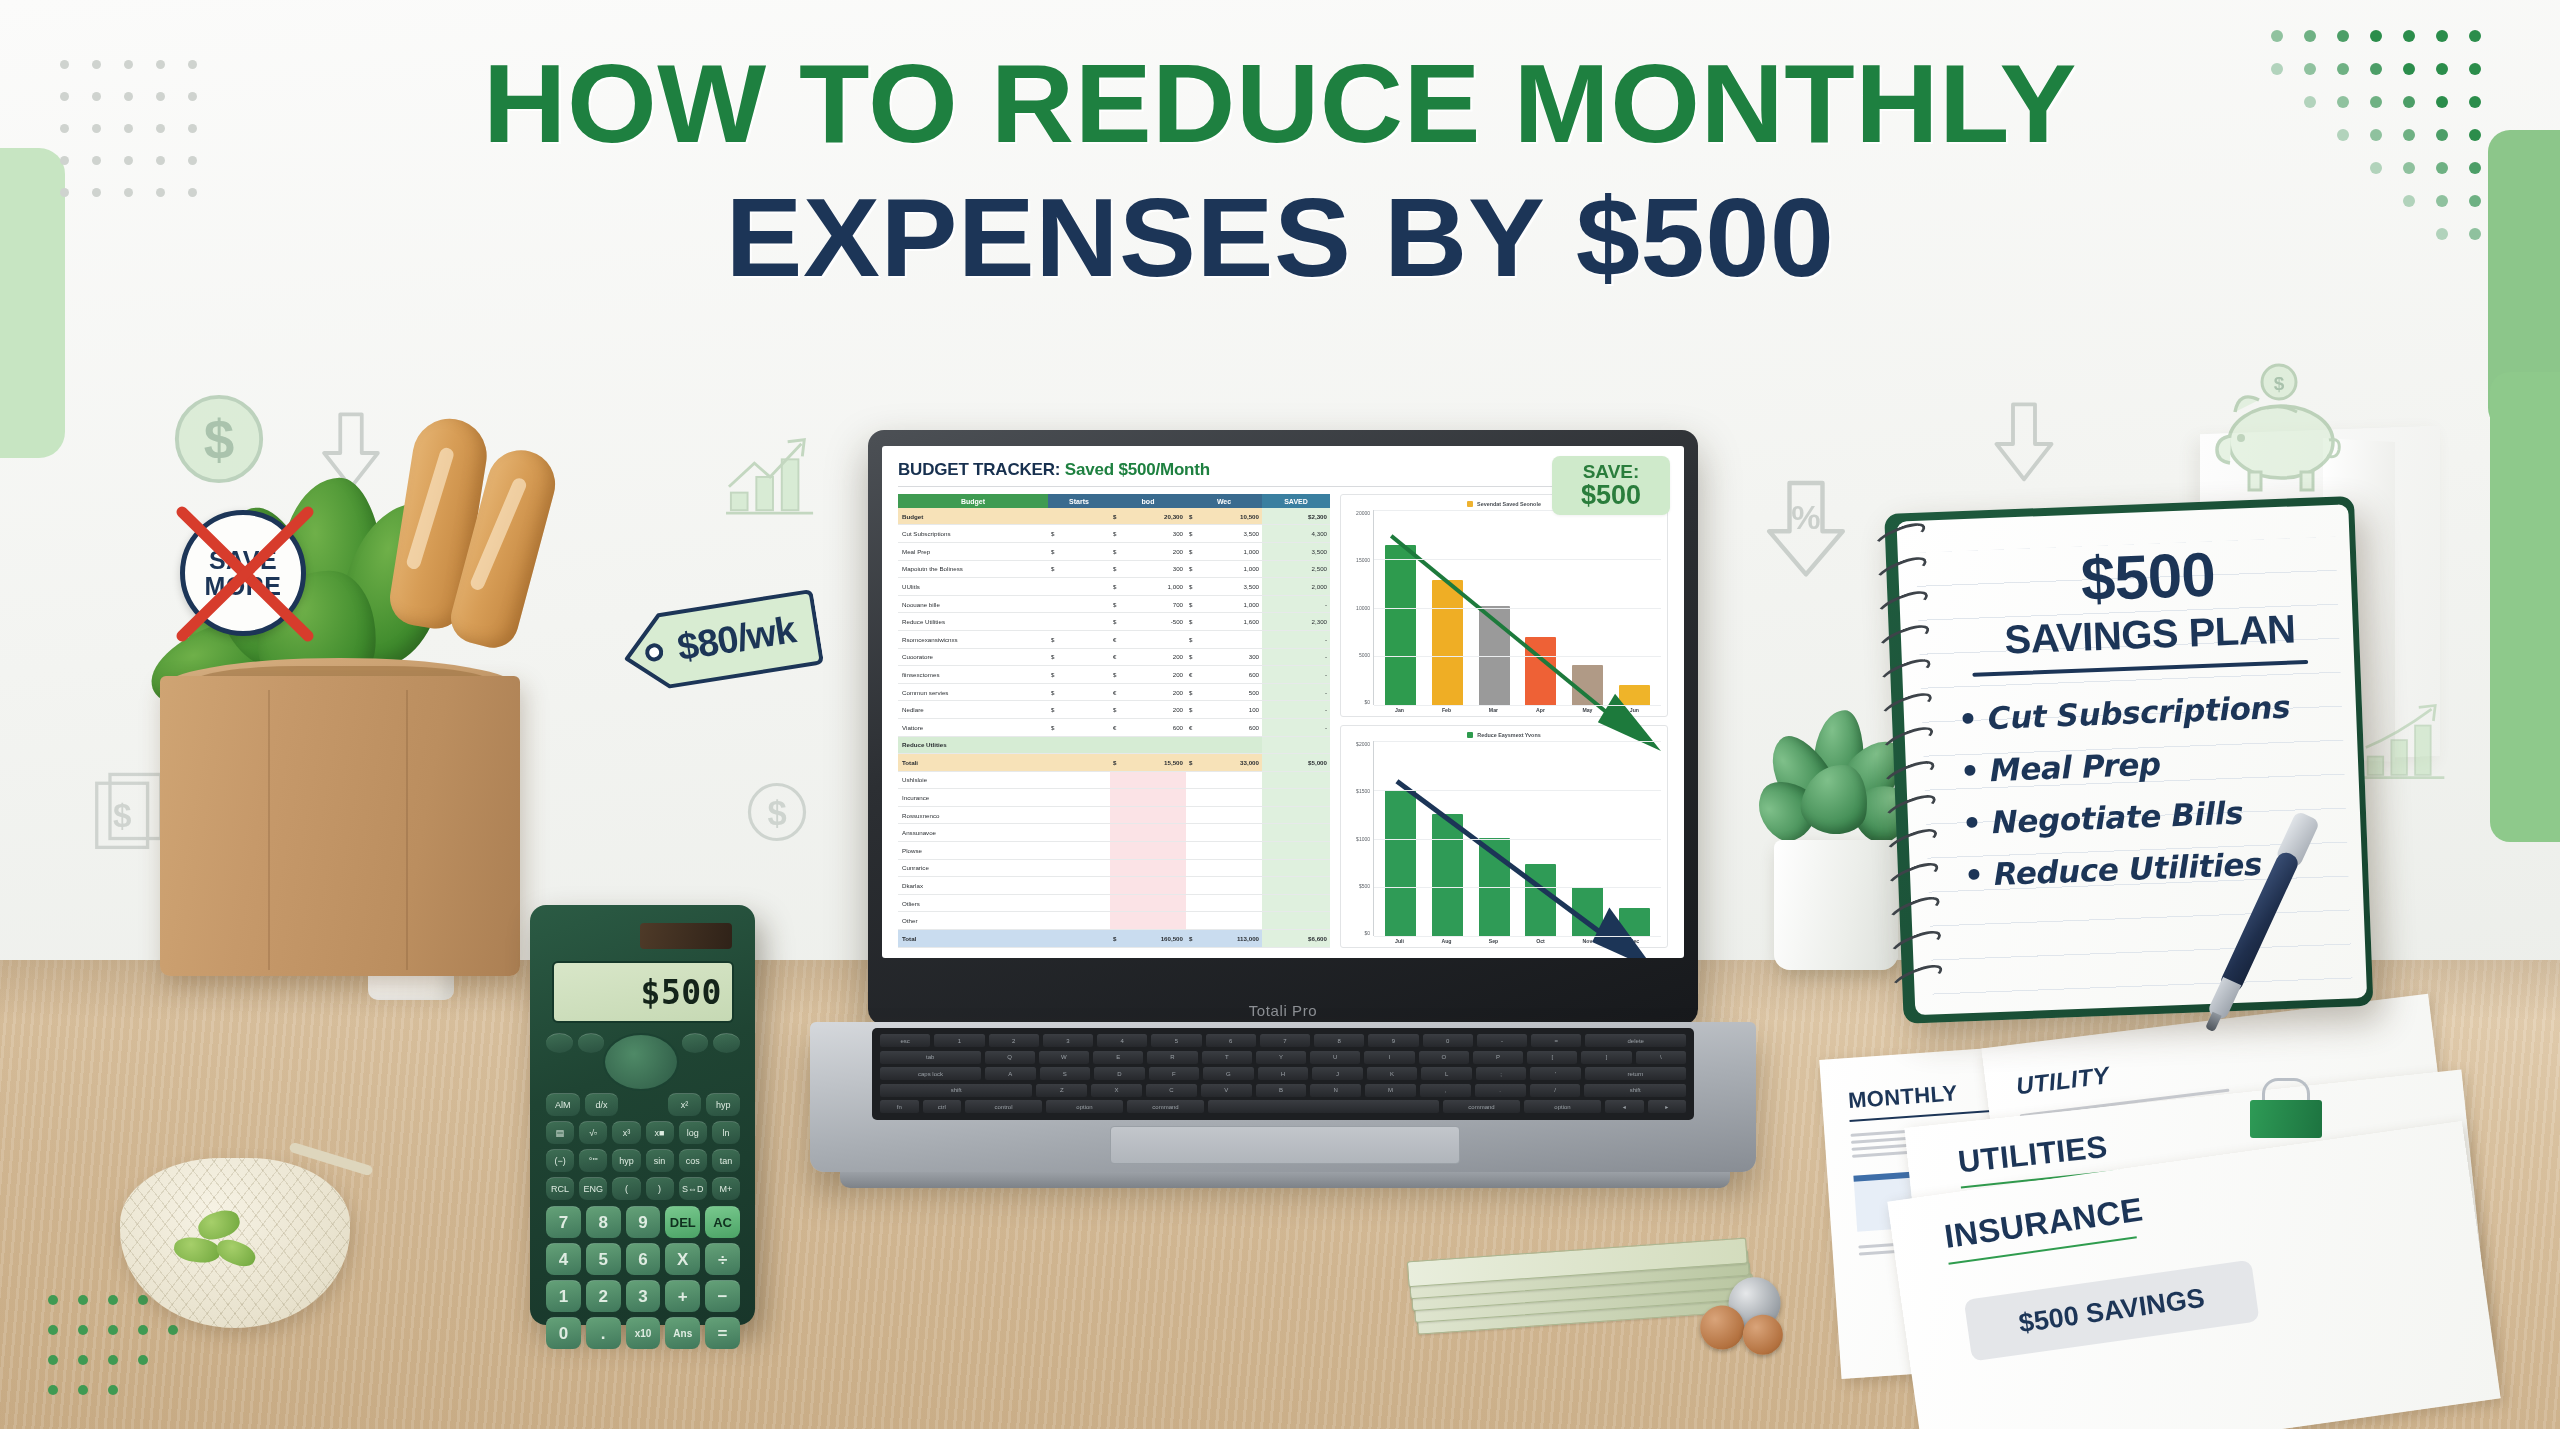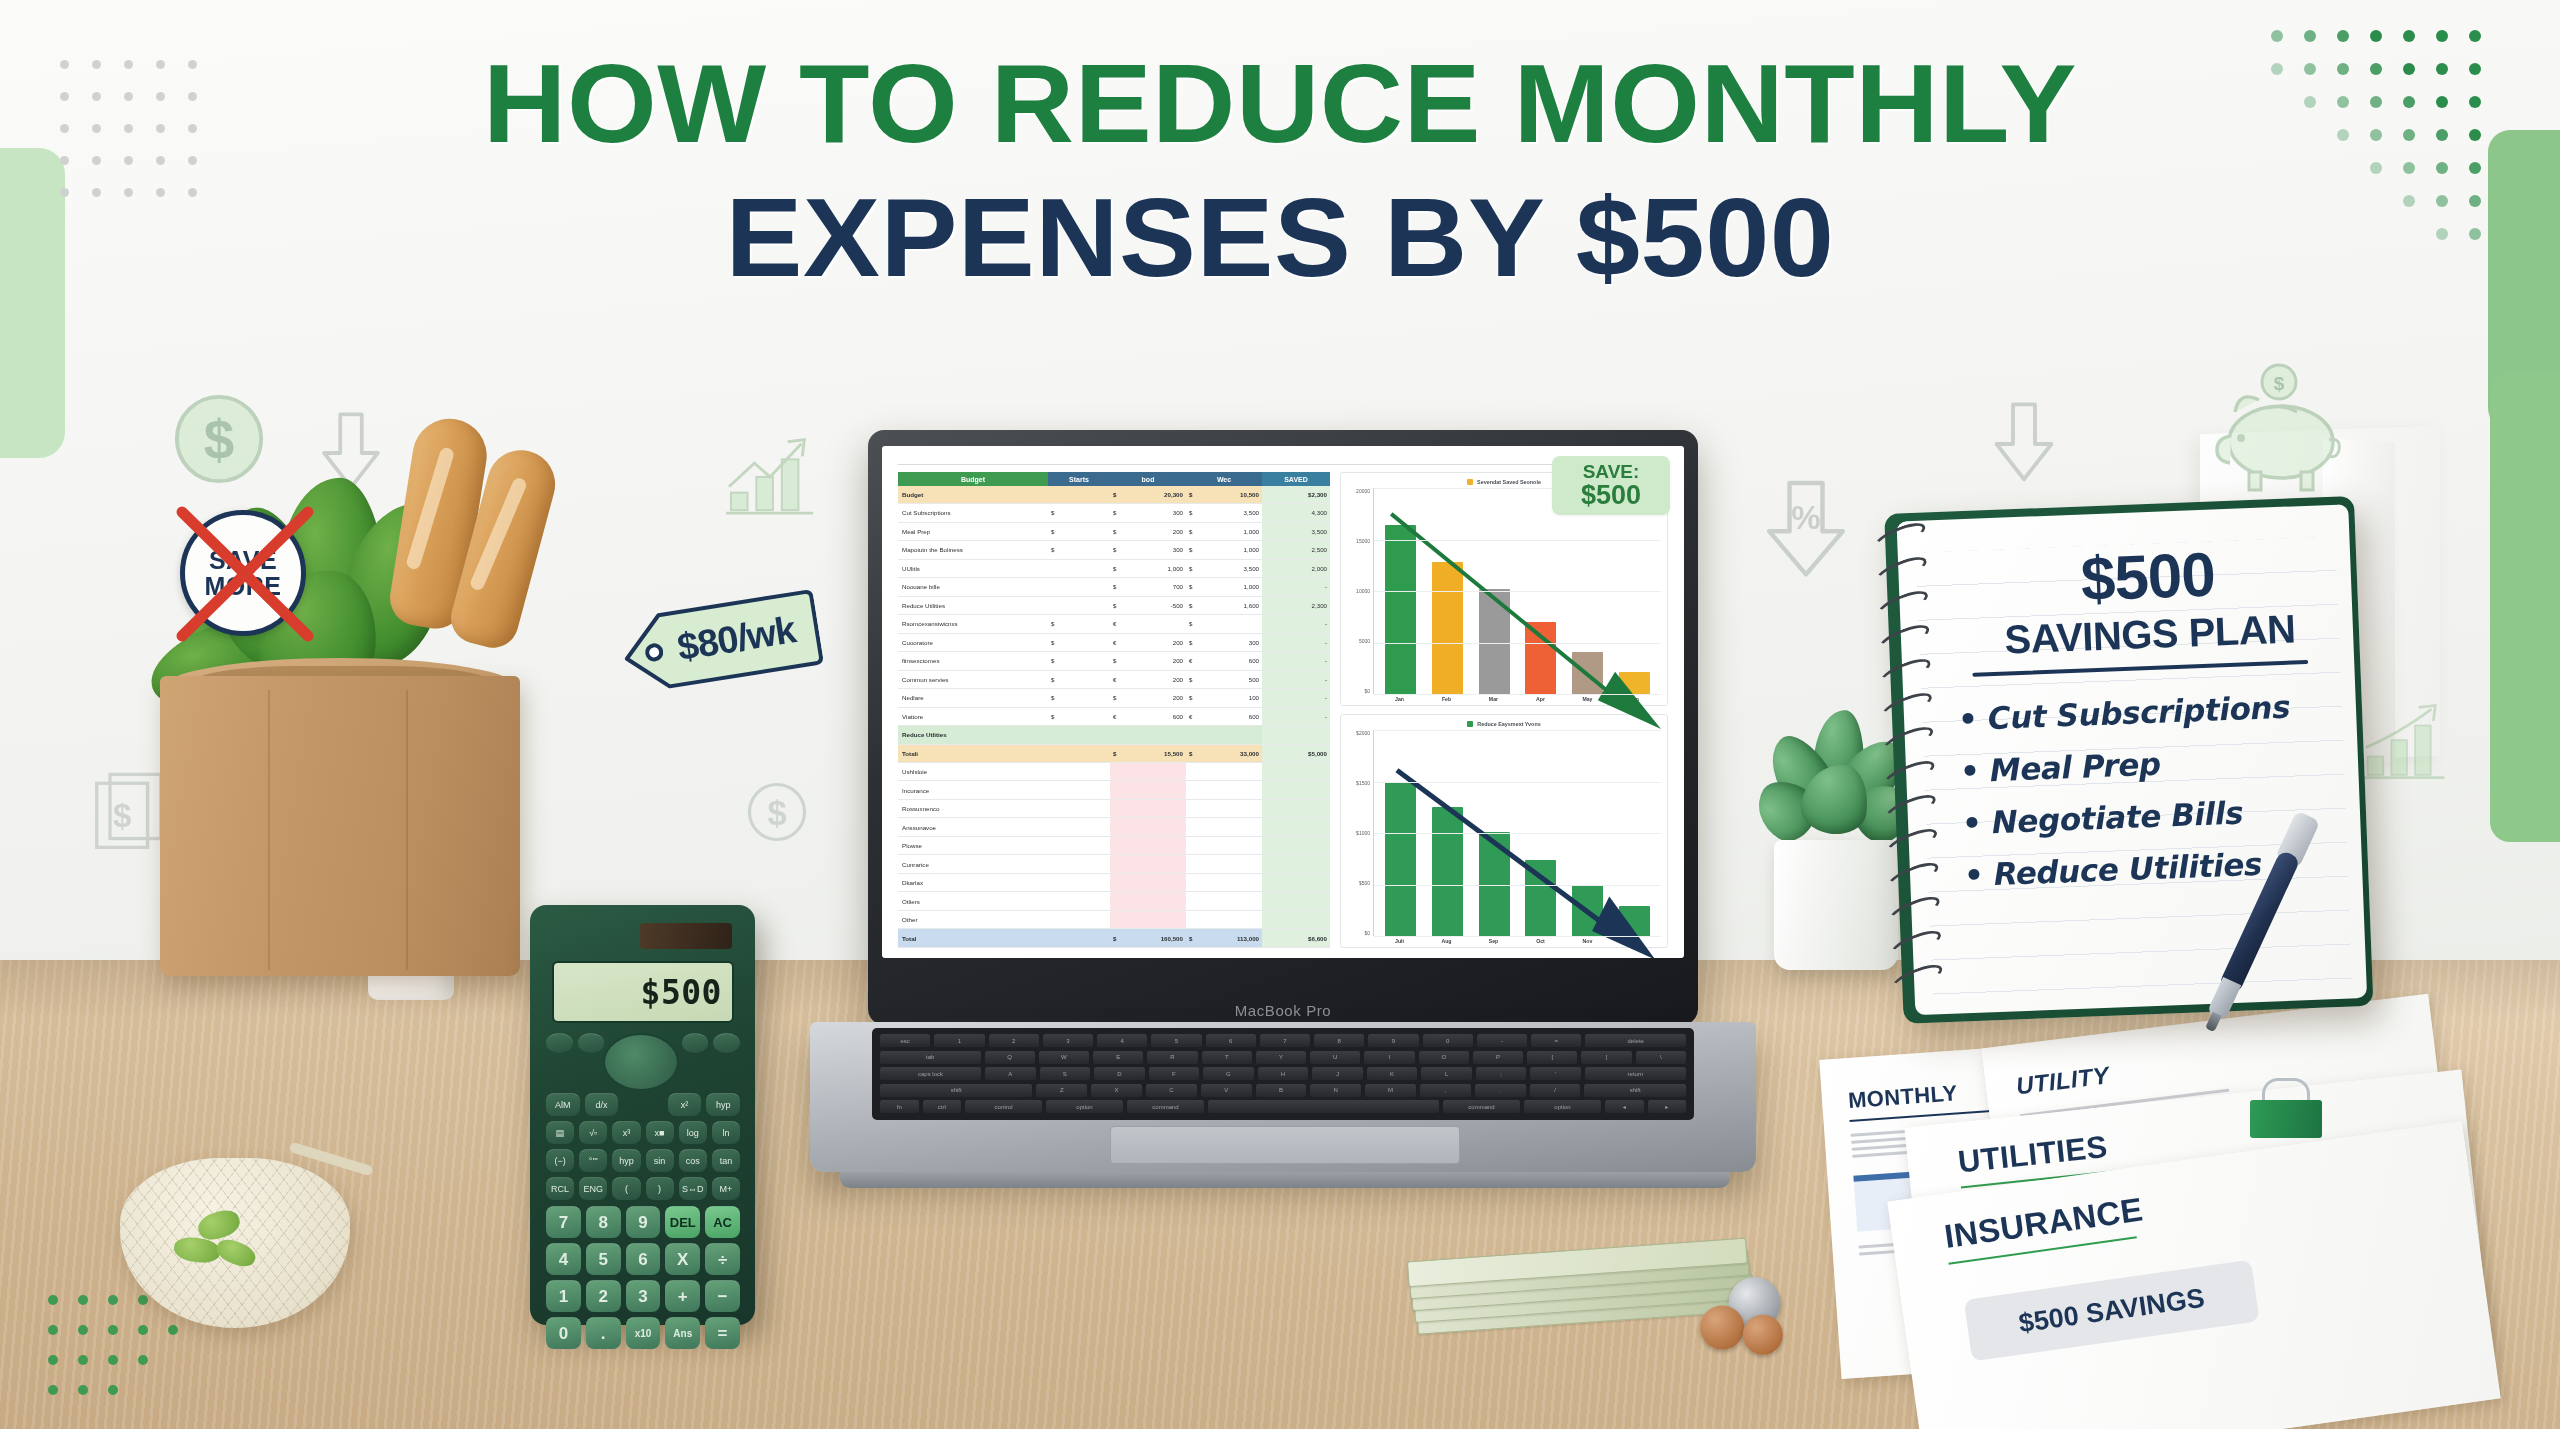--- a/index.html
+++ b/index.html
@@ -632,20 +632,24 @@
       <div class="k big" style="font-size:10px">Ans</div>
       <div class="k big">=</div>
     </div>
   </div>
 </div>
 
 <div id="laptop">
   <div id="lid">
     <div id="screen">
 
+      <div id="ss-title">
+        <span>BUDGET TRACKER:</span>
+        <span class="green">Saved $500/Month</span>
+      </div>
       <div id="ss-rule"></div>
 
       <div id="saved-badge">
         <div class="t1">SAVE:</div>
         <div class="t2">$500</div>
       </div>
 
       <div id="ss-body">
         <table id="ss-table">
           <colgroup>
@@ -977,21 +981,21 @@
                 <span>Aug</span>
                 <span>Sep</span>
                 <span>Oct</span>
                 <span>Nov</span>
                 <span>Dec</span>
               </div>
           </div>
         </div>
       </div>
     </div>
-    <div id="brand">MacBook Pro</div>
+    <div id="brand">Totali Pro</div>
   </div>
 
   <div id="base">
     <div id="keyboard">
       <div class="krow">
         <div class="key">esc</div>
           <div class="key">1</div>
           <div class="key">2</div>
           <div class="key">3</div>
           <div class="key">4</div>

